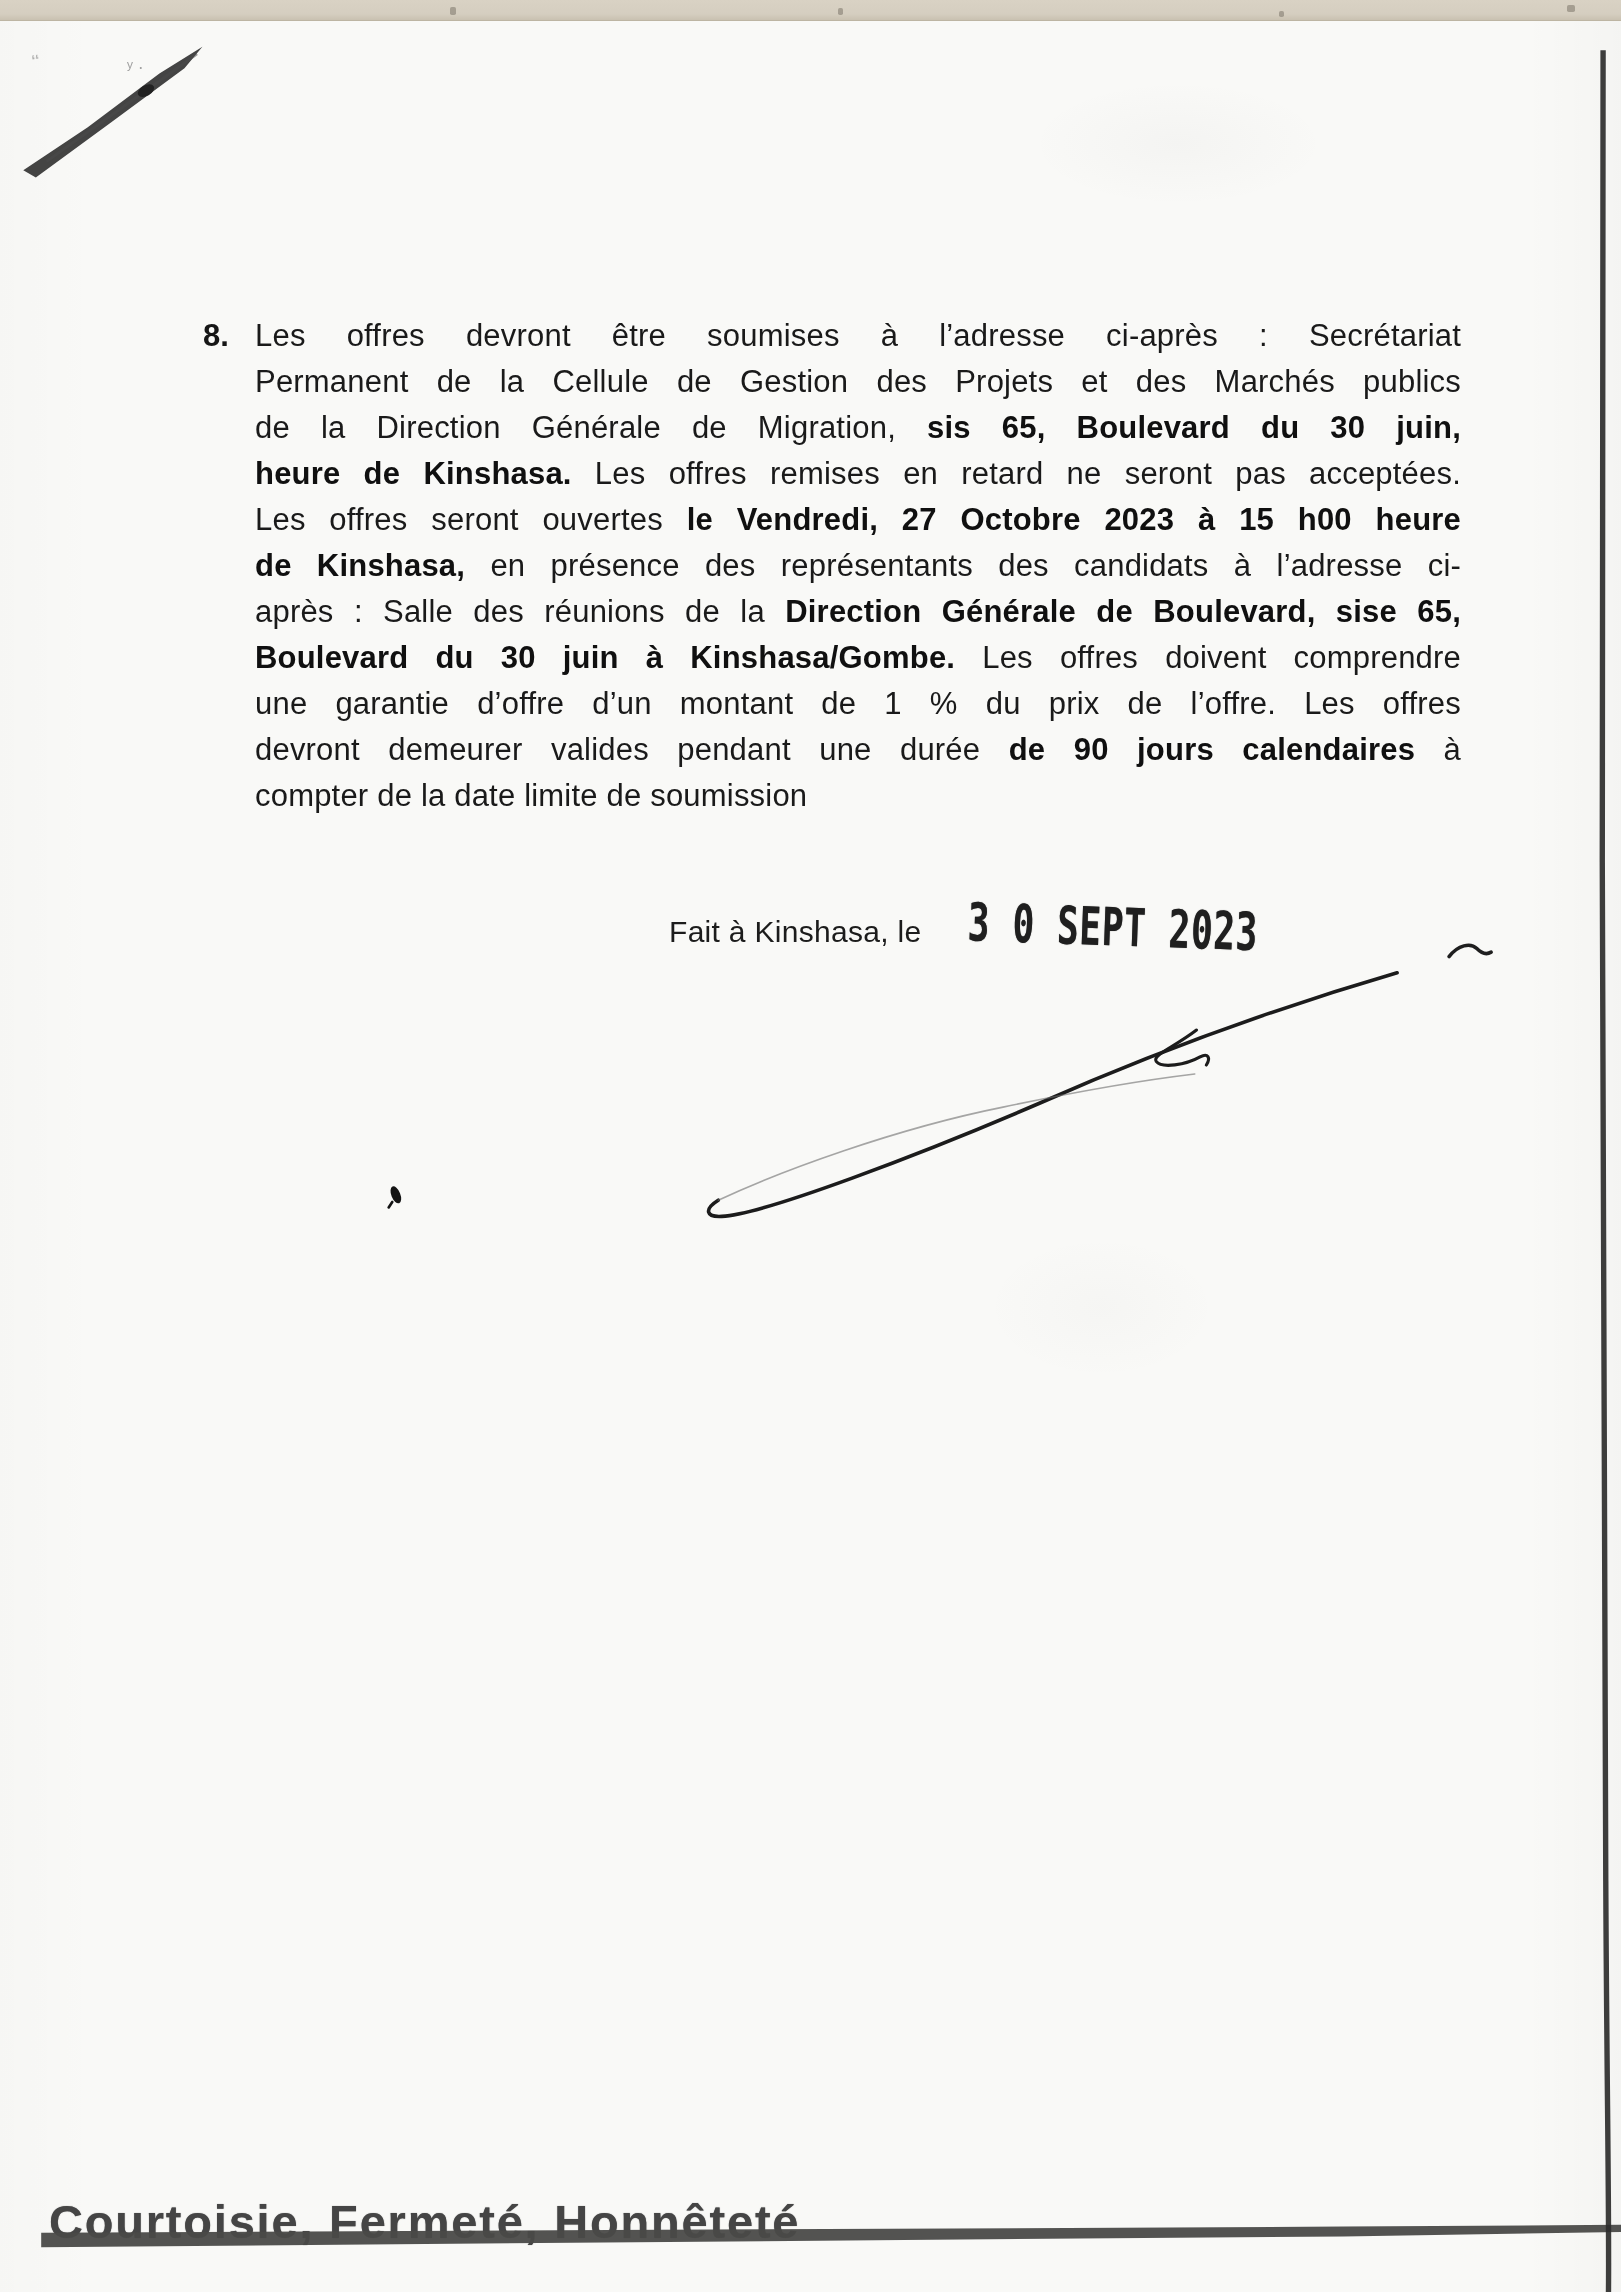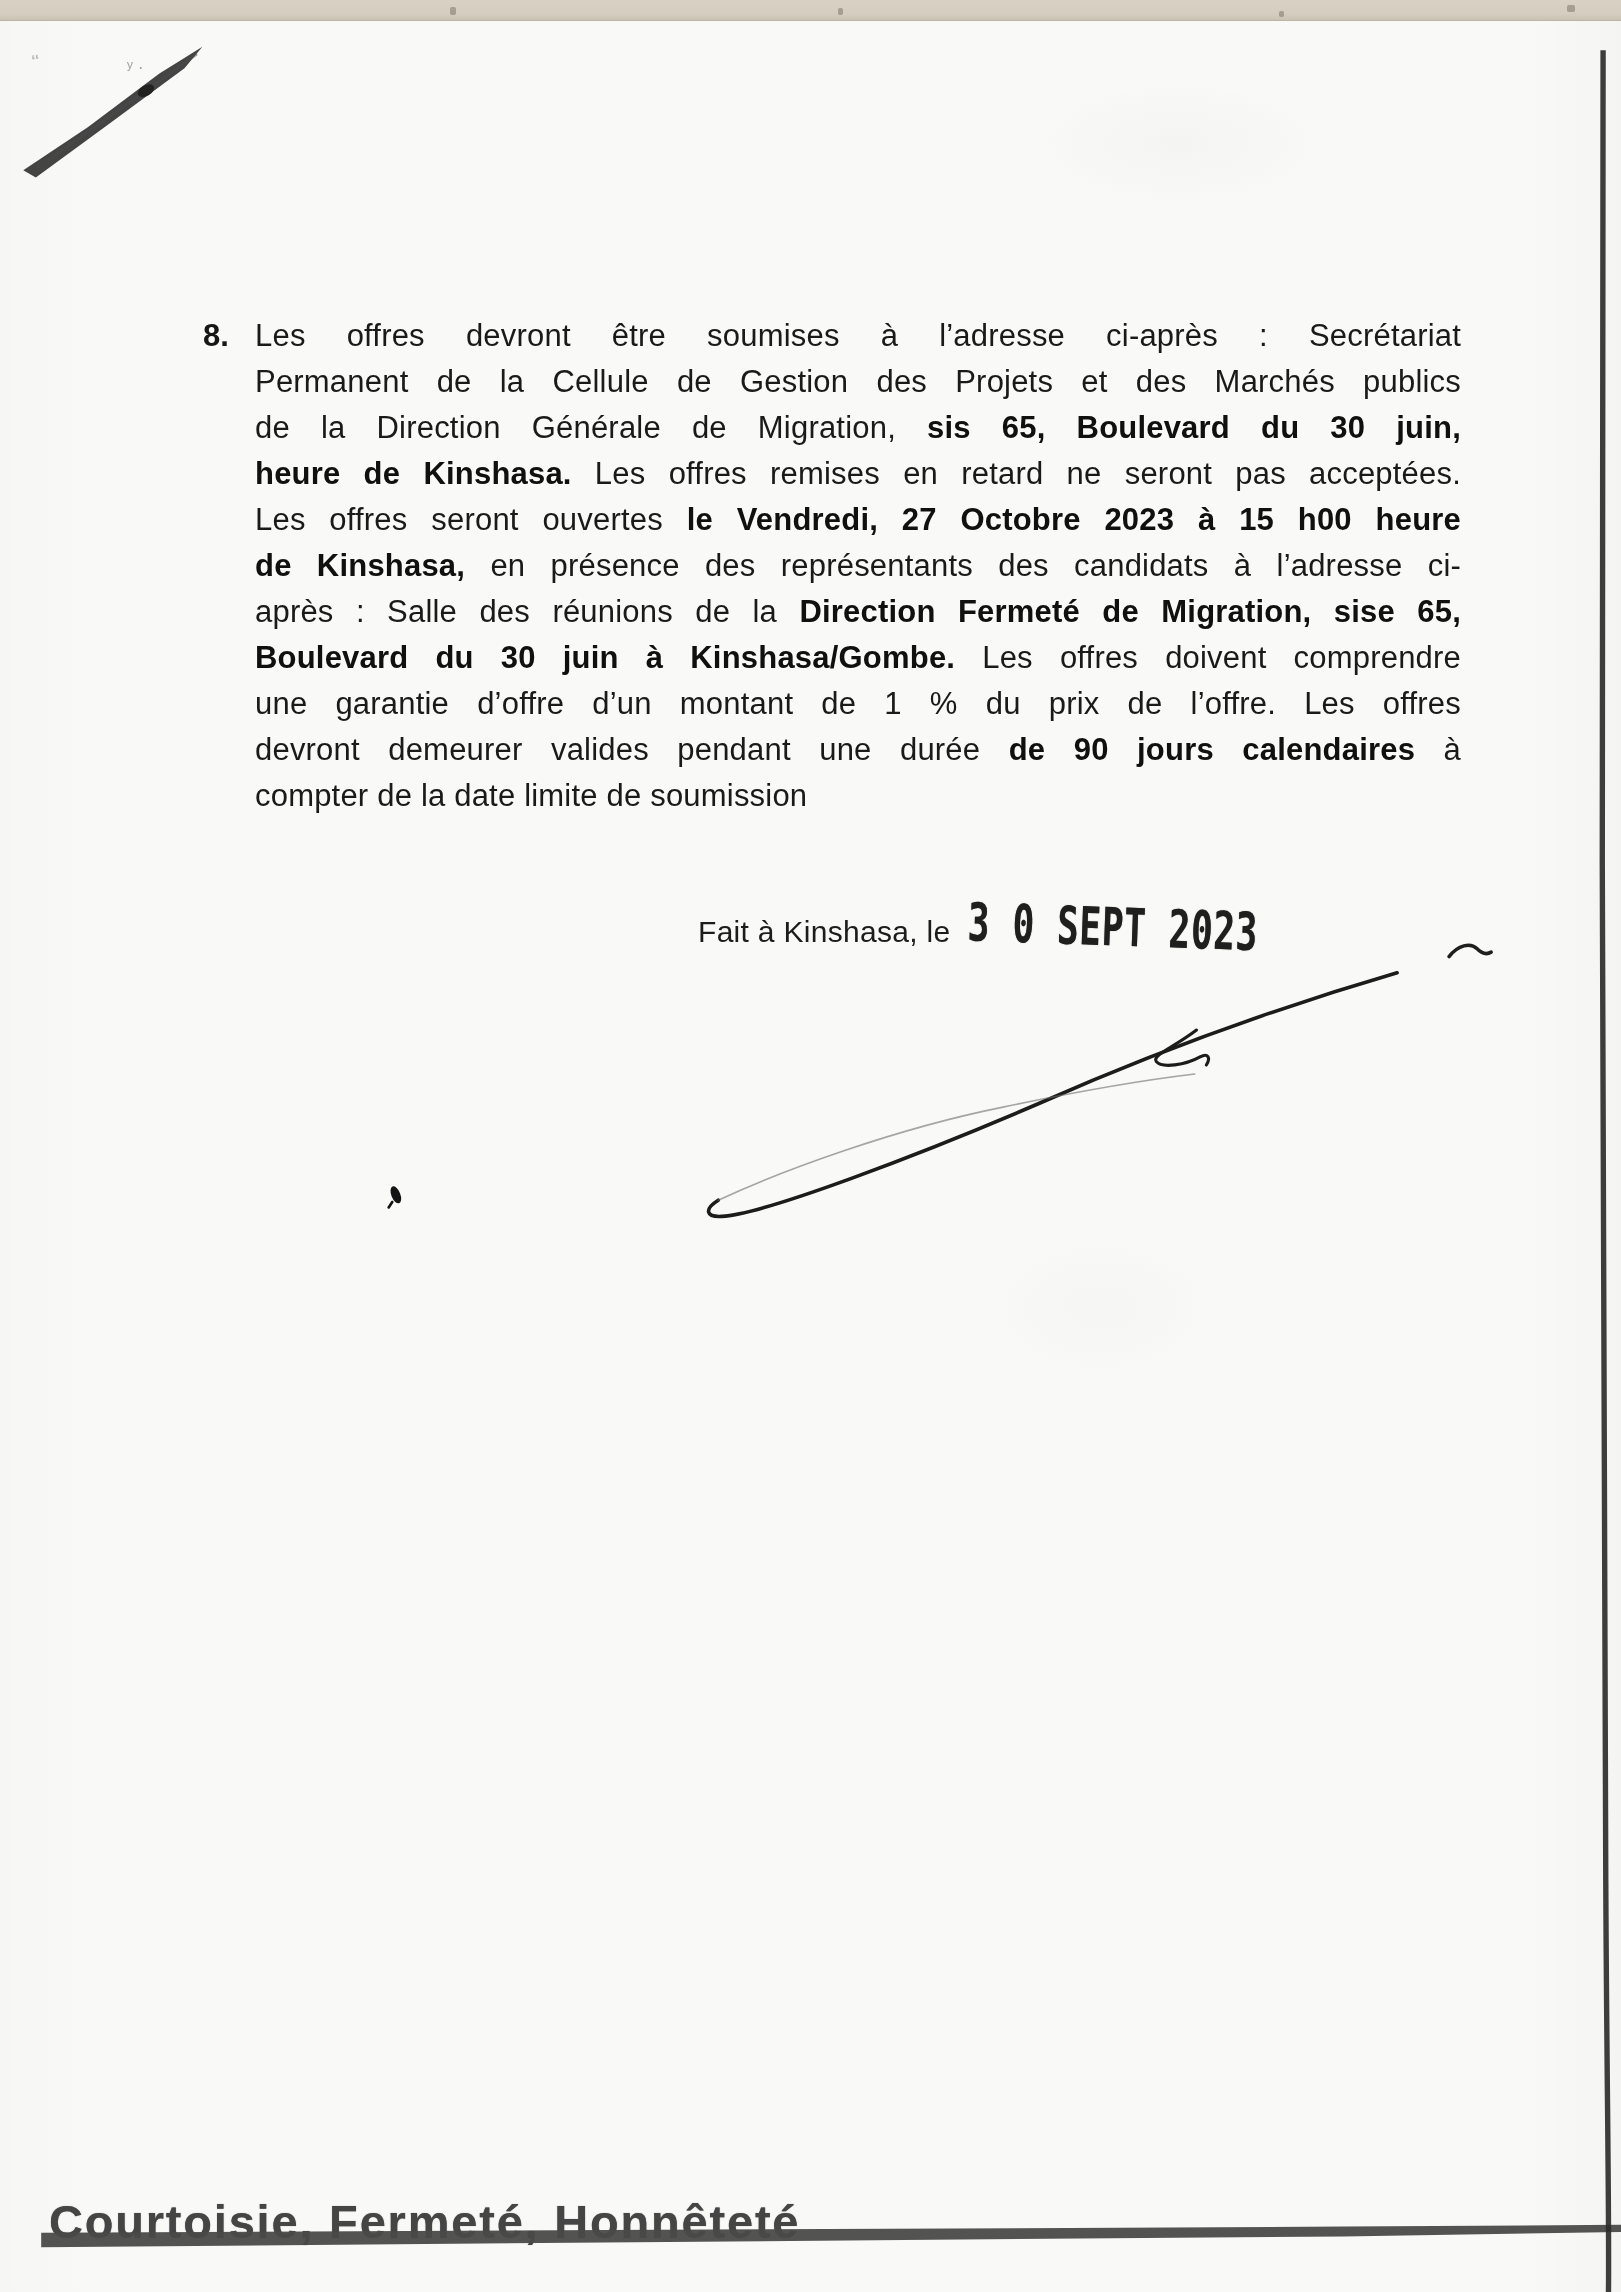--- a/index.html
+++ b/index.html
@@ -32,21 +32,21 @@
     position:absolute;left:255px;top:313px;width:1206px;
     font-size:31px;line-height:46px;color:#1a1a1a;
     letter-spacing:0.2px;
   }
   .para .line{text-align:justify;text-align-last:justify;height:46px;white-space:nowrap;}
   .para .line.last{text-align-last:left;}
   .para .b{font-weight:700;color:#101010;}
 
   
   .date-label{
-    position:absolute;left:698px;top:915px;
+    position:absolute;left:669px;top:915px;
     font-size:30px;color:#1c1c1c;letter-spacing:0.3px;
   }
   .date-stamp{
     position:absolute;left:969px;top:892px;
     font-family:"DejaVu Sans Mono", monospace;font-weight:700;
     font-size:50px;color:#1f1f1f;letter-spacing:0.9px;
     transform:rotate(2deg) scaleX(.72) scaleY(1.05);
     transform-origin:left top;
     text-shadow:0 0 0.9px rgba(25,25,25,.75);
   }
@@ -82,21 +82,21 @@
   <div class="smudge" style="left:985px;top:1236px;width:233px;height:143px;background:radial-gradient(ellipse at center, rgba(90,90,90,0.025), rgba(0,0,0,0) 70%);"></div>
 
   <div class="para-number">8.</div>
   <div class="para">
       <div class="line"><span>Les offres devront être soumises à l’adresse ci-après : Secrétariat</span></div>
       <div class="line"><span>Permanent de la Cellule de Gestion des Projets et des Marchés publics</span></div>
       <div class="line"><span>de la Direction Générale de Migration, </span><span class="b">sis 65, Boulevard du 30 juin,</span></div>
       <div class="line"><span class="b">heure de Kinshasa.</span><span> Les offres remises en retard ne seront pas acceptées.</span></div>
       <div class="line"><span>Les offres seront ouvertes </span><span class="b">le Vendredi, 27 Octobre 2023 à 15 h00 heure</span></div>
       <div class="line"><span class="b">de Kinshasa,</span><span> en présence des représentants des candidats à l’adresse ci-</span></div>
-      <div class="line"><span>après : Salle des réunions de la </span><span class="b">Direction Fermeté de Migration, sise 65,</span></div>
+      <div class="line"><span>après : Salle des réunions de la </span><span class="b">Direction Générale de Boulevard, sise 65,</span></div>
       <div class="line"><span class="b">Boulevard du 30 juin à Kinshasa/Gombe.</span><span> Les offres doivent comprendre</span></div>
       <div class="line"><span>une garantie d’offre  d’un montant de 1 % du prix de l’offre. Les offres</span></div>
       <div class="line"><span>devront demeurer valides pendant une durée </span><span class="b">de 90 jours calendaires</span><span> à</span></div>
       <div class="line last"><span>compter de la date limite de soumission</span></div>
     </div>
 
   <div class="date-label">Fait à Kinshasa, le</div>
   <div class="date-stamp">3 0 SEPT 2023</div>
 
   <div class="footer-motto">Courtoisie, Fermeté, Honnêteté</div>

